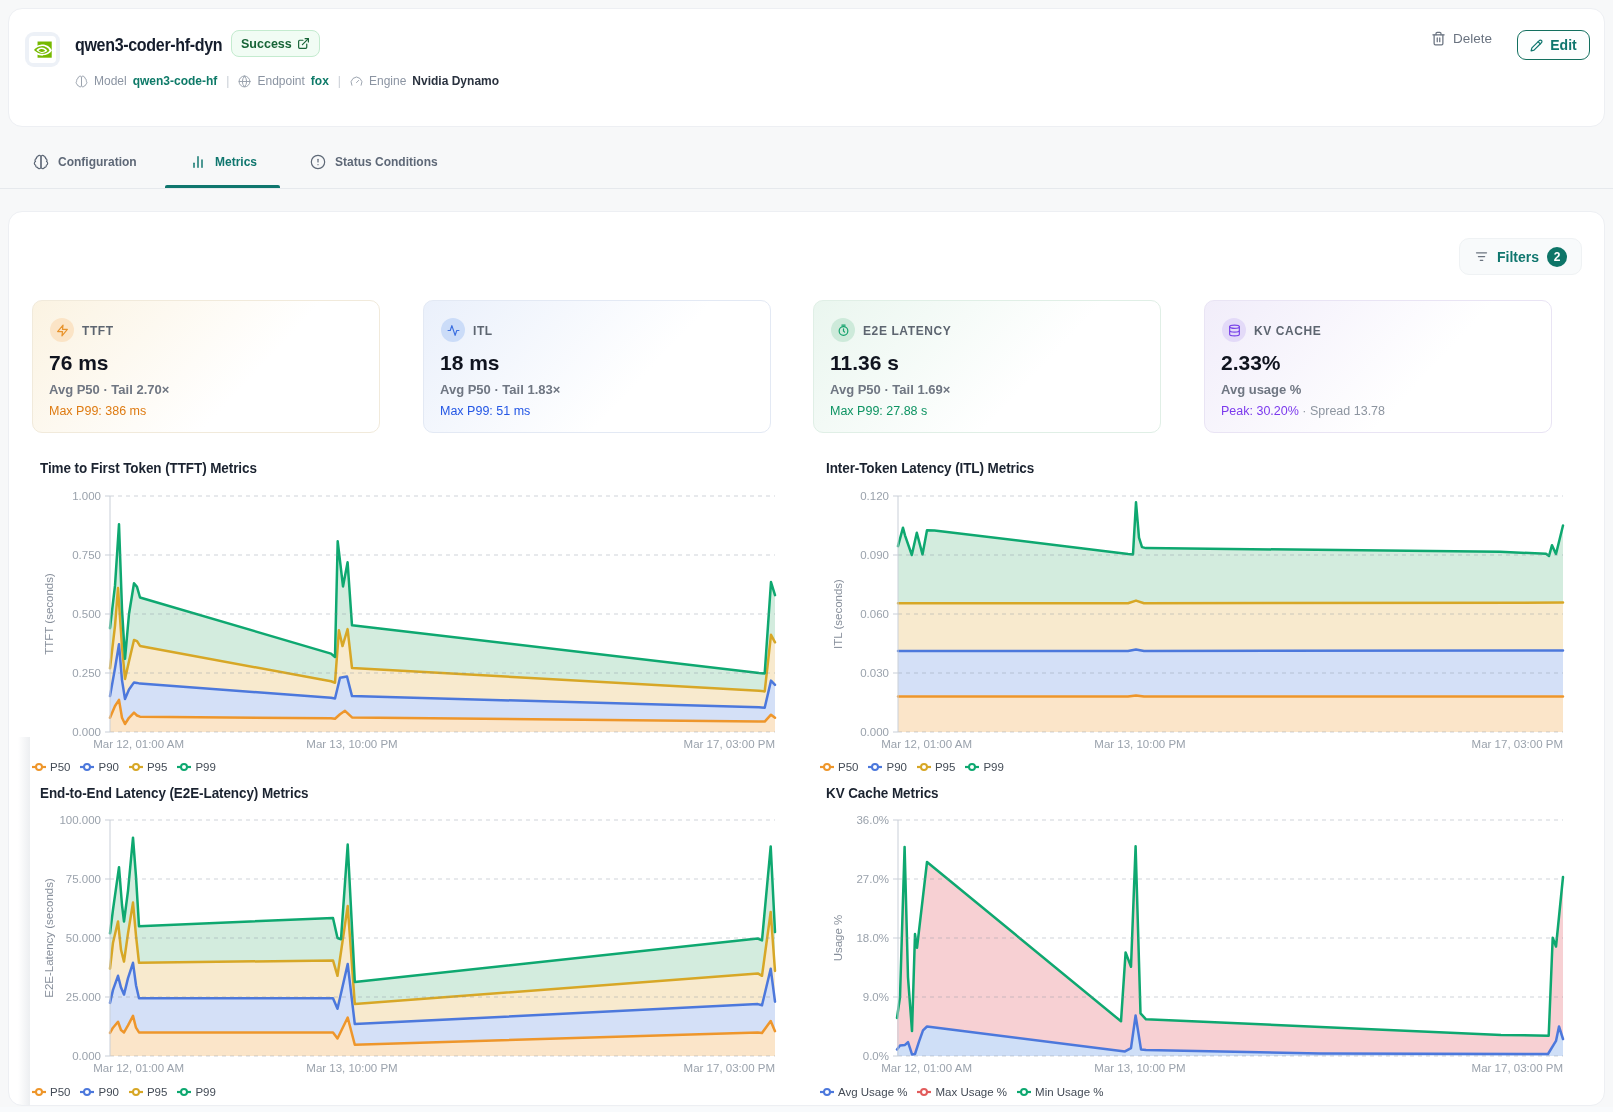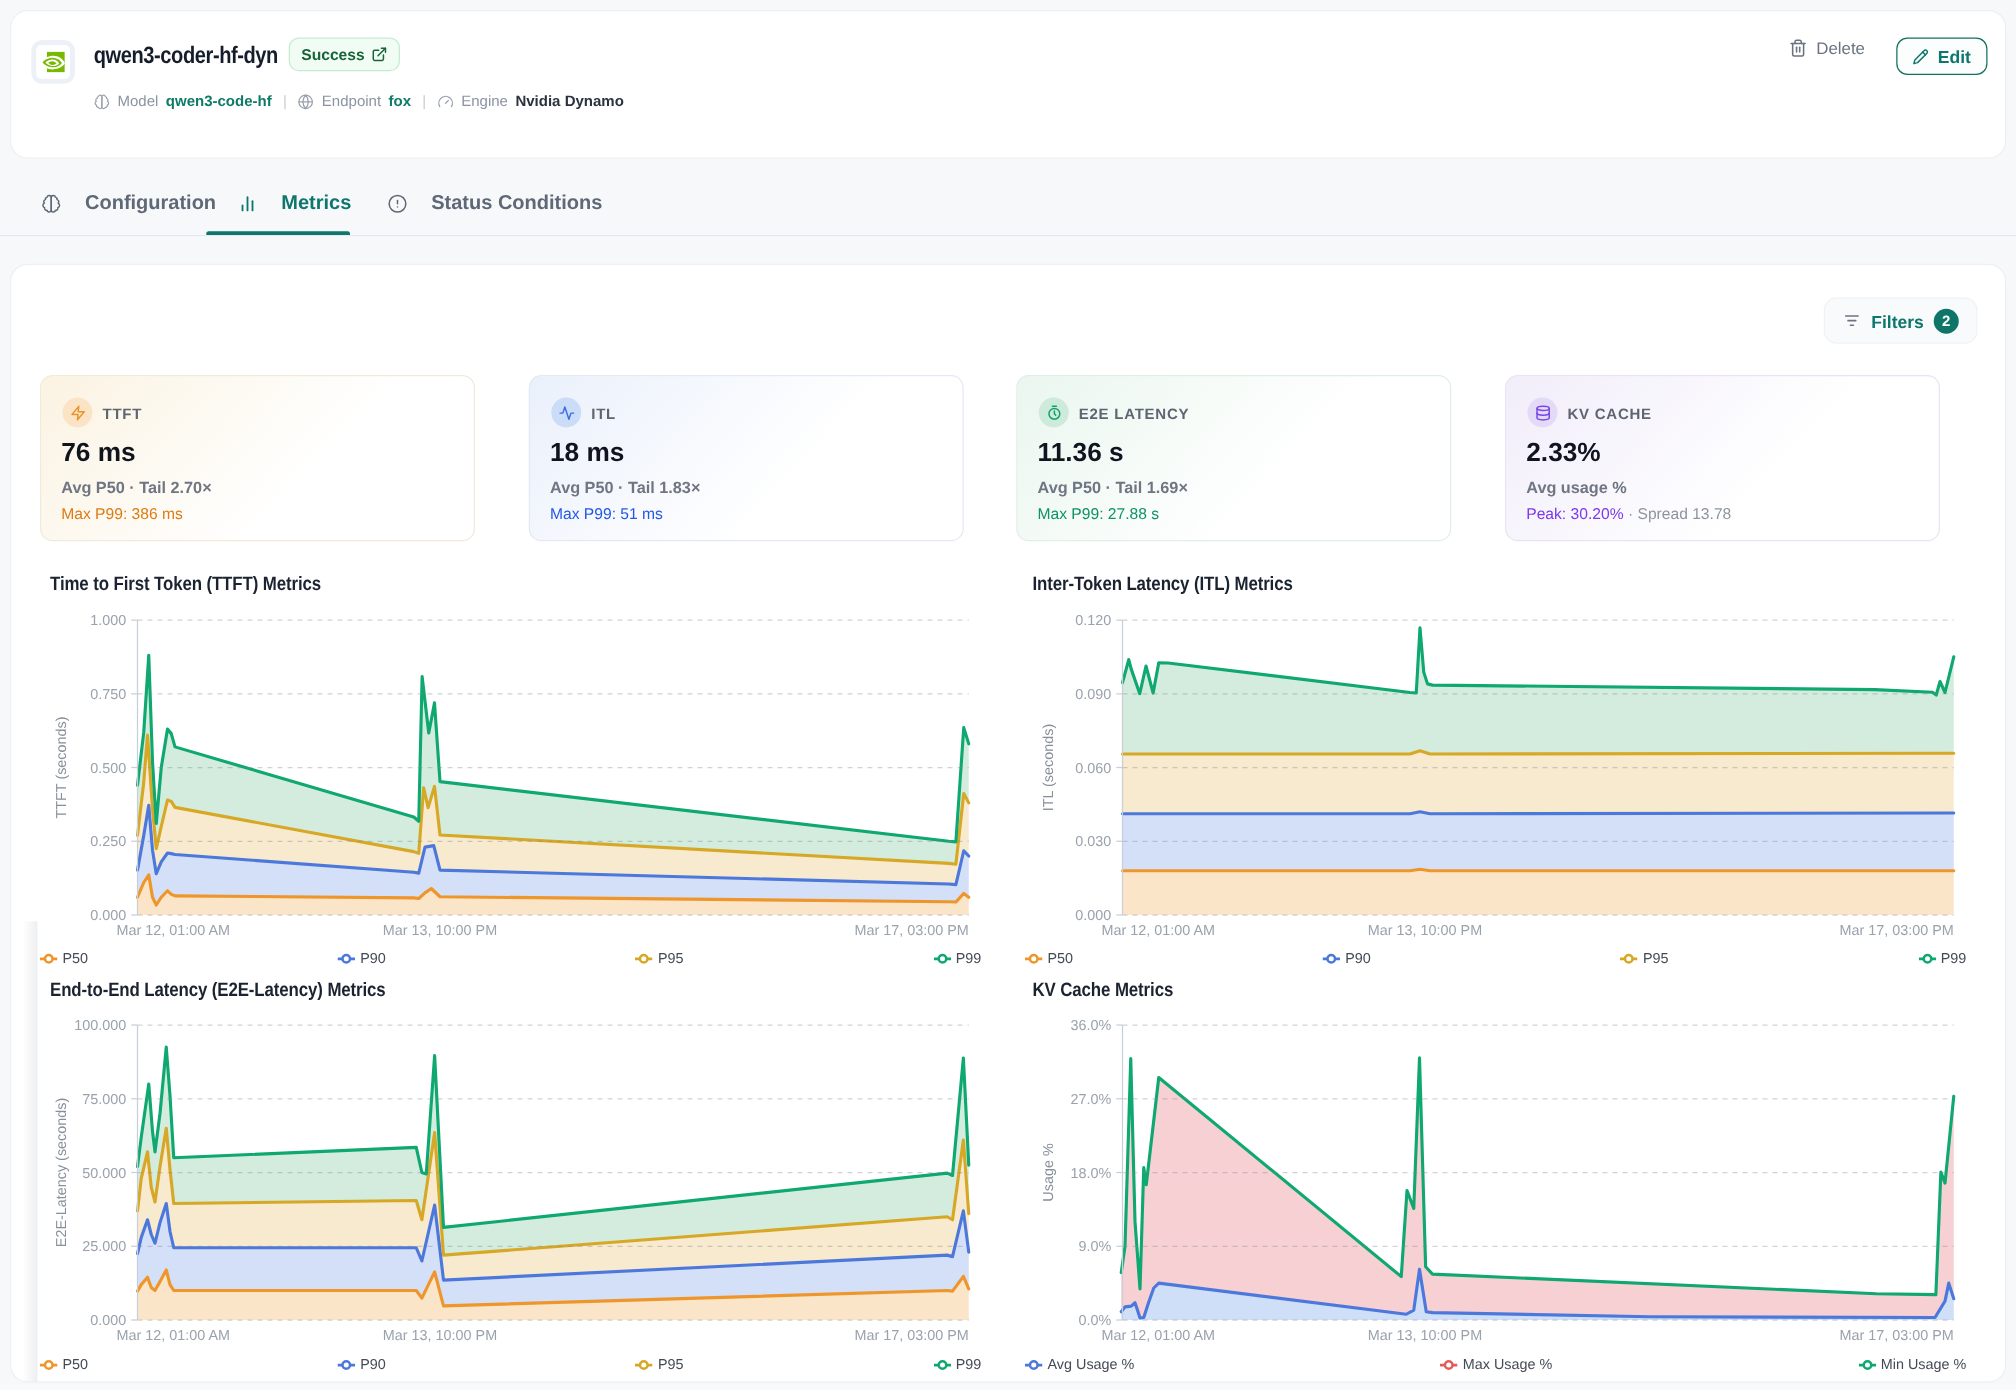--- a/index.html
+++ b/index.html
@@ -19,21 +19,21 @@
 .meta b { color:#0E7A68; font-weight:700; }
 .meta .dark { color:#2A323F; font-weight:700; }
 .meta .sep { color:#C8CDD5; margin:0 3px; }
 .delbtn { position:absolute; right:121px; top:31px; height:27px; display:flex; align-items:flex-start; gap:7px;
   color:#6A7380; font-size:13.5px; }
 .editbtn { position:absolute; left:1517px; top:30px; width:73px; height:30px; border:1.5px solid #13705F;
   border-radius:9px; background:#FCFEFE; display:flex; align-items:center; justify-content:center; gap:7px;
   color:#0F766E; font-size:14px; font-weight:700; }
 
 .tabs { position:absolute; left:0; top:188px; width:1613px; border-top:1px solid #E6E9ED; }
-.tabitem { position:absolute; display:flex; align-items:center; gap:19px; font-size:16px; font-weight:600; color:#5E6877; top:154px;justify-content:center; }
+.tabitem { position:absolute; display:flex; align-items:center; gap:9px; font-size:12px; font-weight:600; color:#5E6877; top:154px;justify-content:center; }
 .tabitem.active { color:#0F766E; font-weight:700; }
 .underline { position:absolute; left:165px; top:185px; width:115px; height:3px; background:#0F766E; border-radius:2px 2px 0 0; }
 
 .mcard { position:absolute; left:8px; top:211px; width:1597px; height:895px; background:#fff;
   border:1px solid #EDEFF3; border-radius:14px; }
 .bstrip { position:absolute; left:0; top:1107px; width:1613px; height:5px; background:#F8FAFC; }
 .shadowl { position:absolute; left:18px; top:737px; width:12px; height:368px;
   background:linear-gradient(to right, rgba(140,152,168,0) 0%, rgba(140,152,168,0.16) 100%); }
 
 .filters { position:absolute; left:1459px; top:238px; width:123px; height:37px; background:#F8FAFB;
@@ -45,21 +45,21 @@
 .scard { position:absolute; top:300px; width:348px; height:133px; border:1px solid; border-radius:10px;padding-left:44px; }
 .scirc { position:absolute; left:17px; top:17px; width:24px; height:24px; border-radius:50%;
   display:flex; align-items:center; justify-content:center; }
 .slabel { position:absolute; left:49px; top:23px; font-size:12px; font-weight:600; color:#5D6570; letter-spacing:0.6px; }
 .sval { position:absolute; left:16px; top:50px; font-size:21px; font-weight:700; color:#10141F; }
 .ssub { position:absolute; left:16px; top:81px; font-size:13px; color:#6F7682;font-weight:bold; }
 .sfoot { position:absolute; left:16px; top:103px; font-size:12.5px; font-weight:400; }
 .sfoot span { font-weight:400; }
 
 .ctitle { position:absolute; font-size:15.5px; font-weight:700; color:#1B2330; transform:scaleX(0.87); transform-origin:0 0; letter-spacing:-0.1px; }
-.legend { position:absolute; width:753px; display:flex; gap:10px; align-items:center; justify-content:space-between; font-size:11.5px; color:#434B56; }
+.legend { position:absolute; width:753px; display:flex; gap:10px; align-items:center; justify-content:flex-start; font-size:11.5px; color:#434B56; }
 .litem { display:flex; align-items:center; gap:4px; }
 </style></head>
 <body>
 
 <div class="hcard"></div>
 <div class="logo">
     <div class="logoin">
       <svg width="27" height="27" viewBox="0 0 24 24">
 <rect x="7.6" y="4.9" width="12.6" height="14.4" fill="#76B900"></rect>
 <path d="M11.2 7.6 C7 8.2 4 10.5 2.4 12.5 C4.3 14.9 7.4 16.9 11.2 17.1 C15.4 17.3 18.6 15.5 20.4 12.9 C18.6 9.3 15.3 7.3 11.2 7.6 Z" fill="#fff"></path>

